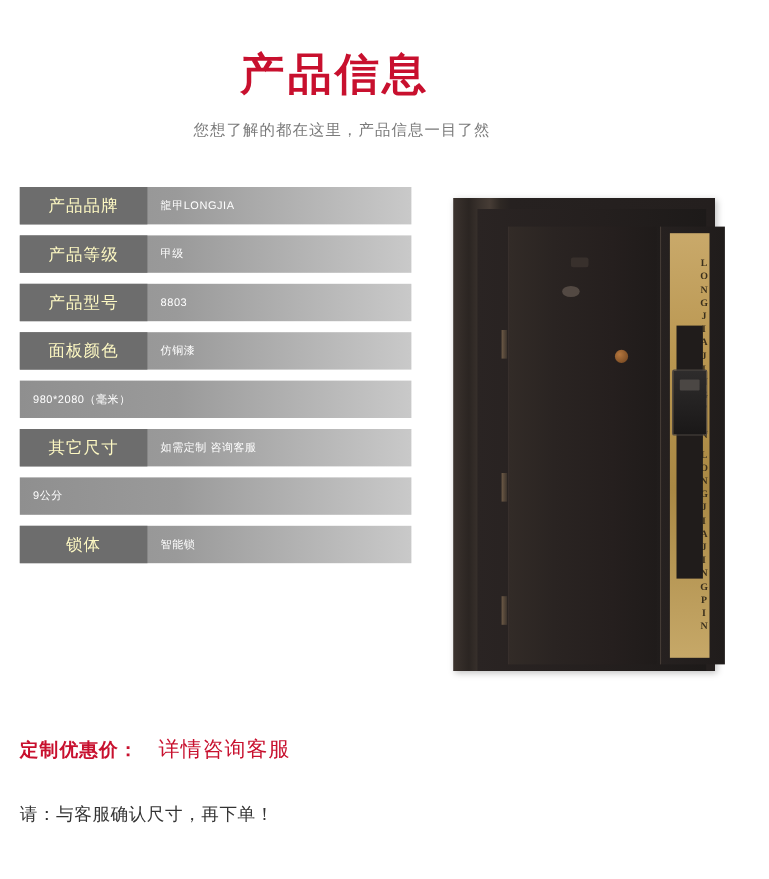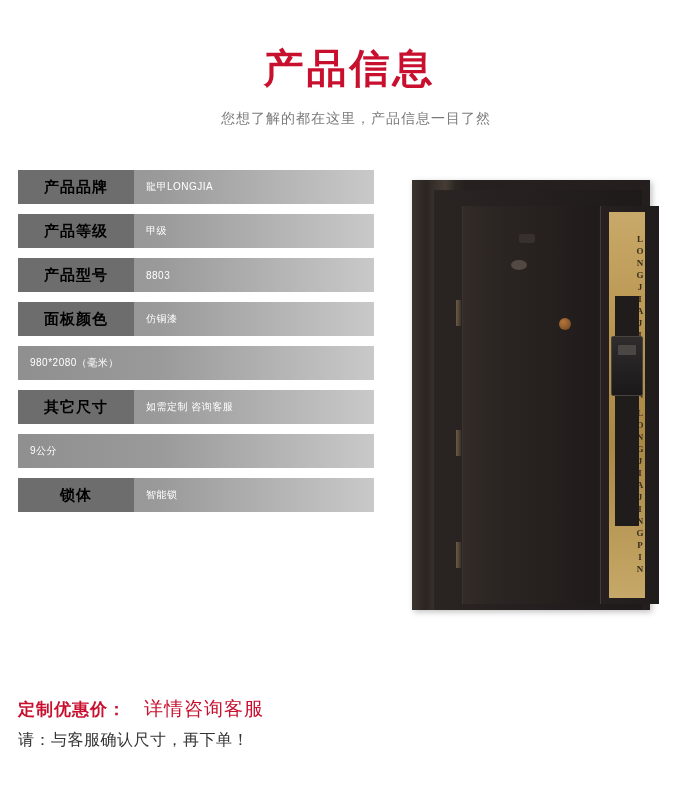--- a/index.html
+++ b/index.html
@@ -10,21 +10,21 @@
   body {
     width: 699px;
     height: 799px;
     font-family: "Liberation Sans", sans-serif;
     color: #333333;
     position: relative;
     overflow: hidden;
   }
   .page {
     position: relative;
-    width: 699px;
+    width: 609px;
     height: 799px;
     background: #ffffff;
   }
 
   
   .header {
     padding-top: 46px;
     text-align: center;
   }
   .title {
@@ -59,23 +59,23 @@
   .spec-row {
     display: flex;
     align-items: stretch;
     height: 34px;
     margin-bottom: 10px;
     background: linear-gradient(to right, #8f8f8f 0%, #9a9a9a 40%, #c9c9c9 100%);
   }
   .spec-label {
     width: 116px;
     background: #6d6d6d;
-    color: #000000;
+    color: #fef9c3;
     font-size: 15px;
-    font-weight: bold;
+    font-weight: normal;
     display: flex;
     align-items: center;
     justify-content: center;
     letter-spacing: 1px;
     flex: 0 0 116px;
   }
   .spec-value {
     flex: 1;
     display: flex;
     align-items: center;
@@ -223,21 +223,21 @@
   
   .footer {
     position: absolute;
     left: 18px;
     bottom: 48px;
     width: 640px;
   }
   .promo-line {
     display: flex;
     align-items: baseline;
-    margin-bottom: 8px;
+    margin-bottom: 36px;
   }
   .promo-label {
     color: #c8102e;
     font-size: 17px;
     font-weight: bold;
     letter-spacing: 1px;
   }
   .promo-value {
     color: #c8102e;
     font-size: 19px;

